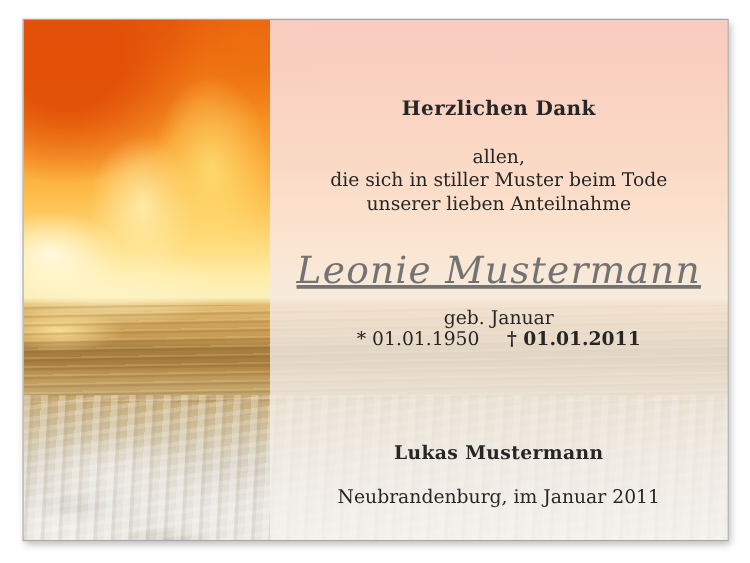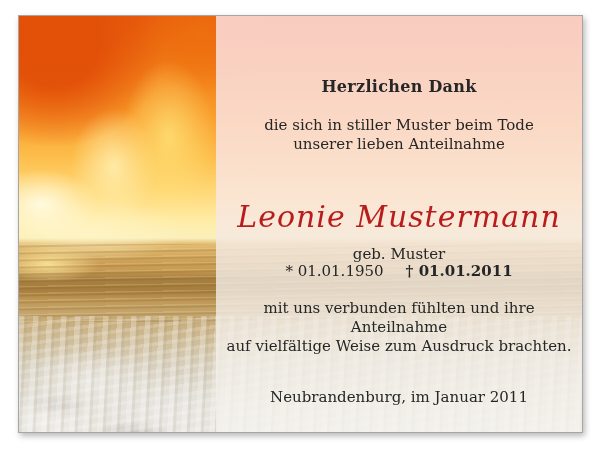--- a/index.html
+++ b/index.html
@@ -94,56 +94,54 @@
   
   .content {
     position:absolute; left:197px; top:0; right:0; bottom:0;
     text-align:center;
     font-size:15px; line-height:19px;
   }
   .content > div { position:absolute; left:0; right:0; }
   .title        { top:61px;  font-weight:bold; font-size:16px; letter-spacing:.3px; }
   .intro        { top:100px; }
   .name         { top:179px; font-style:italic; font-size:30px; line-height:44px;
-                  letter-spacing:1px; color:#b91c1c; }
+                  letter-spacing:1px; color:#737373;text-decoration:underline; }
   .maiden       { top:229px; }
   .dates        { top:246px; }
   .dates .death { margin-left:22px;font-weight:bold; }
   .body-text    { top:283px; }
   .signature    { top:337px; font-weight:bold; letter-spacing:.3px; }
   .place-date   { top:372px; }
 </style>
 </head>
 <body>
 
 <div class="page">
   <div class="card">
 
     <div class="photo"></div>
     <div class="overlay"></div>
 
     <div class="content">
       <div class="title">Herzlichen Dank</div>
 
       <div class="intro">
+        <div>allen,</div>
         <div>die sich in stiller Muster beim Tode</div>
         <div>unserer lieben Anteilnahme</div>
       </div>
 
       <div class="name">Leonie Mustermann</div>
 
-      <div class="maiden">geb. Muster</div>
+      <div class="maiden">geb. Januar</div>
 
       <div class="dates">
         <span class="birth">* 01.01.1950</span><span class="death">† 01.01.2011</span>
       </div>
 
-      <div class="body-text">
-        <div>mit uns verbunden fühlten und ihre Anteilnahme</div>
-        <div>auf vielfältige Weise zum Ausdruck brachten.</div>
-      </div>
 
+      <div class="signature">Lukas Mustermann</div>
 
       <div class="place-date">Neubrandenburg, im Januar 2011</div>
     </div>
 
   </div>
 </div>
 
 </body></html>

